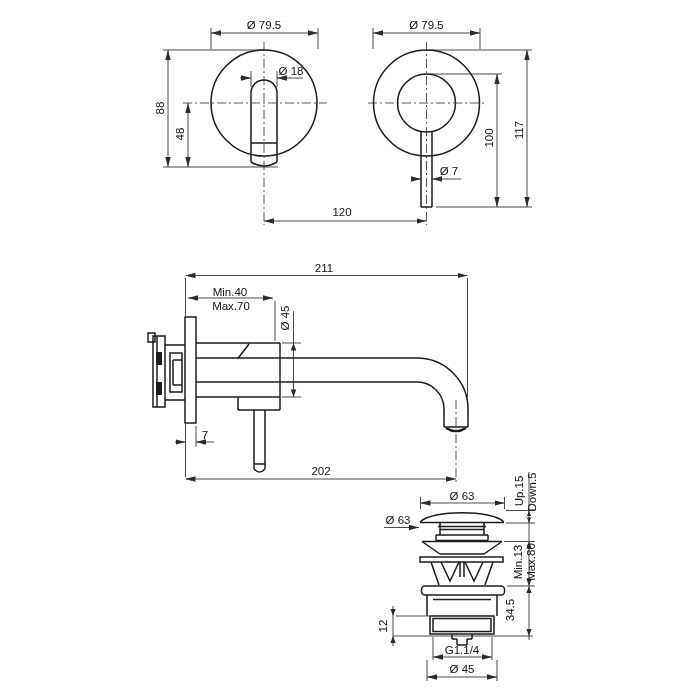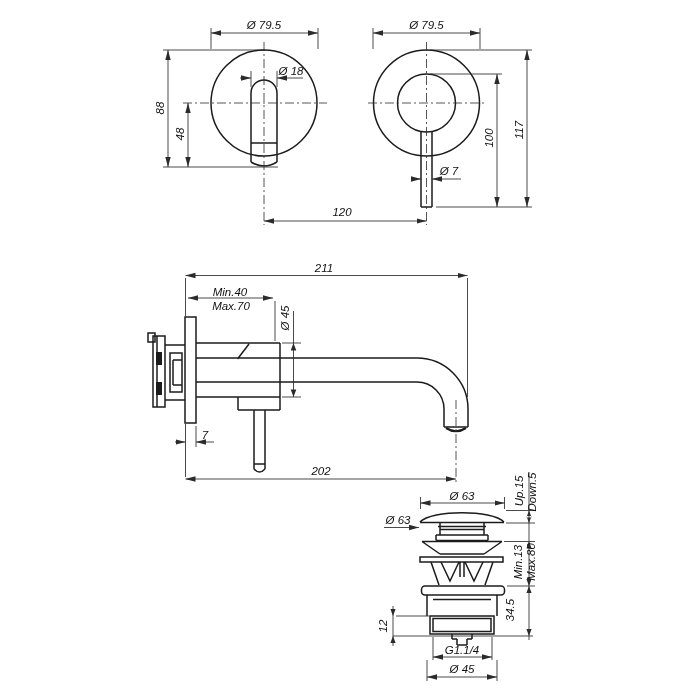--- a/index.html
+++ b/index.html
@@ -1,16 +1,16 @@
 <!DOCTYPE html>
 <html><head>
 <meta charset="utf-8">
 <style>
   html,body{margin:0;padding:0;background:#ffffff;}
-  .stage{width:700px;height:700px;background:#ffffff;position:relative;overflow:hidden;font-style:italic;}
+  .stage{width:700px;height:700px;background:#ffffff;position:relative;overflow:hidden;}
   svg{display:block;}
   .geo{fill:none;stroke:#1c1c1c;stroke-width:1.5;}
   .geo2{fill:none;stroke:#1c1c1c;stroke-width:2.2;}
   .solid{fill:#1c1c1c;stroke:none;}
   .dim{fill:none;stroke:#2b2b2b;stroke-width:0.85;}
   .dimfill{fill:#2b2b2b;stroke:none;}
   .cl{fill:none;stroke:#2b2b2b;stroke-width:0.8;stroke-dasharray:9 3 2 3;}
   text{font-family:"Liberation Sans","DejaVu Sans",sans-serif;font-size:11.5px;fill:#111;}
 </style>
 </head>

